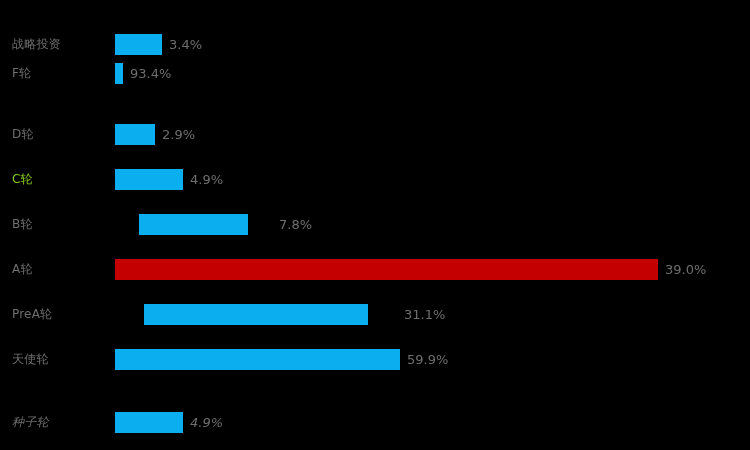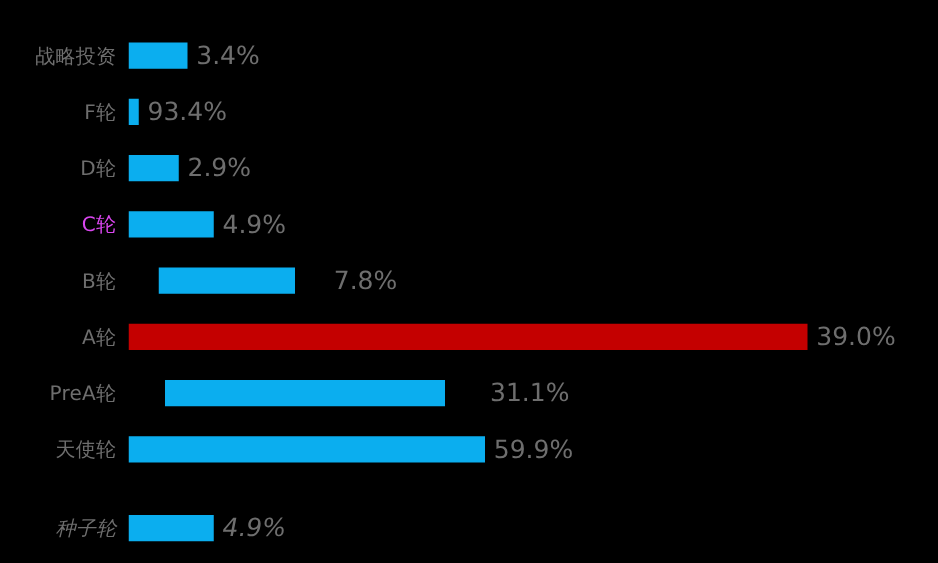--- a/index.html
+++ b/index.html
@@ -22,76 +22,76 @@
   .bar-row {
     position: absolute;
     left: 0;
     width: 750px;
     height: 45px;
     display: flex;
     align-items: center;
   }
   .cat-label {
     width: 93px;
-    text-align: right;
     color: #6e6e6e;
-    font-size: 16px;
+    font-size: 12px;
     line-height: 21px;
     letter-spacing: 0.2px;
     white-space: nowrap;
     font-family: "DejaVu Sans", "Liberation Sans", sans-serif;
+    margin-left: 12px;
   }
   .bar-track {
     position: relative;
     margin-left: 10px;
     height: 21px;
     flex: 0 0 auto;
     display: flex;
     align-items: center;
   }
   .bar-fill {
     height: 21px;
     display: block;
   }
   .value-label {
     margin-left: 7px;
     color: #6e6e6e;
-    font-size: 20px;
+    font-size: 13px;
     line-height: 21px;
     white-space: nowrap;
     font-family: "DejaVu Sans", "Liberation Sans", sans-serif;
   }
 </style>
 </head>
 <body>
 
 <div id="chart-root" style="background: rgb(0, 0, 0);">
     <div class="bar-row" style="top: 22px;">
       <div class="cat-label" style="color: rgb(110, 110, 110);">战略投资</div>
       <div class="bar-track">
         <div class="bar-fill" style="width: 47px; height: 21px; background: rgb(11, 174, 239);"></div>
       </div>
       <div class="value-label" style="color: rgb(110, 110, 110);">3.4%</div>
     </div>
-    <div class="bar-row" style="top: 67px;">
+    <div class="bar-row" style="top: 51px;">
       <div class="cat-label" style="color: rgb(110, 110, 110);">F轮</div>
       <div class="bar-track">
         <div class="bar-fill" style="width: 8px; height: 21px; background: rgb(11, 174, 239);"></div>
       </div>
       <div class="value-label" style="color: rgb(110, 110, 110);">93.4%</div>
     </div>
     <div class="bar-row" style="top: 112px;">
       <div class="cat-label" style="color: rgb(110, 110, 110);">D轮</div>
       <div class="bar-track">
         <div class="bar-fill" style="width: 40px; height: 21px; background: rgb(11, 174, 239);"></div>
       </div>
       <div class="value-label" style="color: rgb(110, 110, 110);">2.9%</div>
     </div>
     <div class="bar-row" style="top: 157px;">
-      <div class="cat-label" style="color: #d946ef;">C轮</div>
+      <div class="cat-label" style="color: #84cc16;">C轮</div>
       <div class="bar-track">
         <div class="bar-fill" style="width: 68px; height: 21px; background: rgb(11, 174, 239);"></div>
       </div>
       <div class="value-label" style="color: rgb(110, 110, 110);">4.9%</div>
     </div>
     <div class="bar-row" style="top: 202px; gap: 24px;">
       <div class="cat-label" style="color: rgb(110, 110, 110);">B轮</div>
       <div class="bar-track">
         <div class="bar-fill" style="width: 109px; height: 21px; background: rgb(11, 174, 239);"></div>
       </div>

